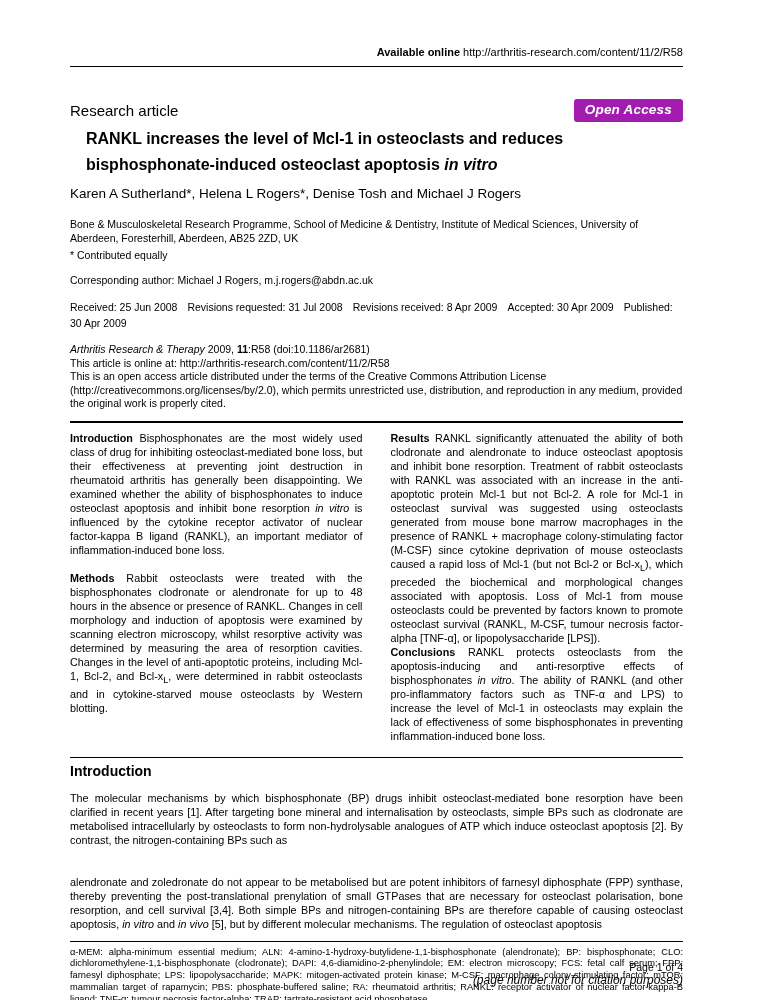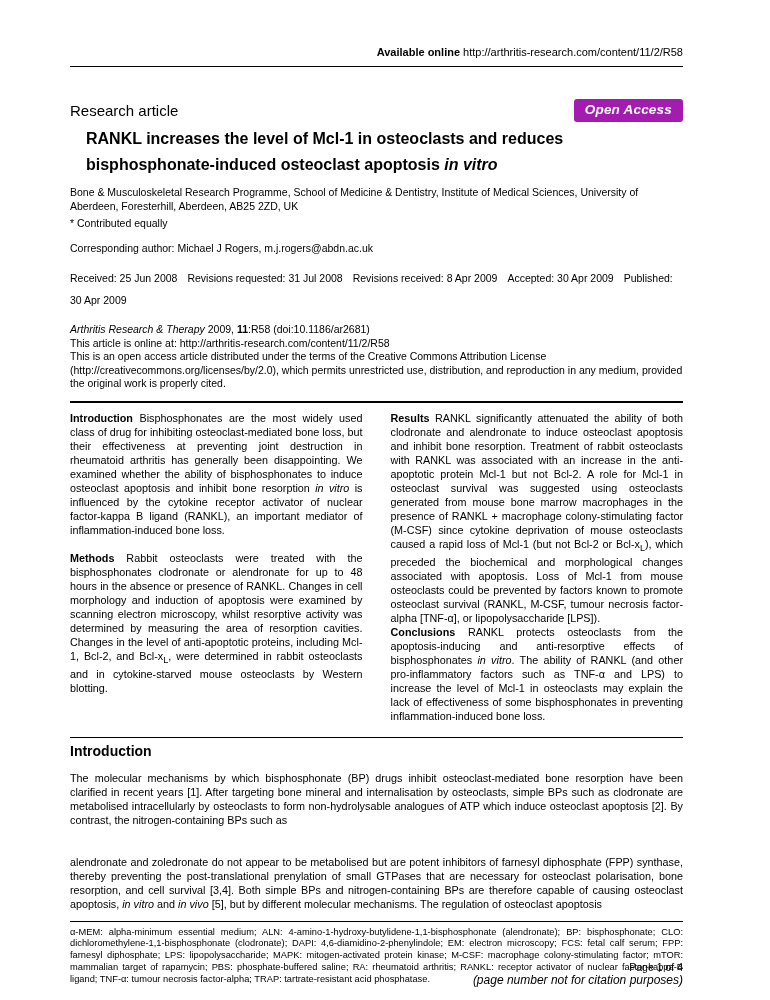--- a/index.html
+++ b/index.html
@@ -20,21 +20,21 @@
   .oa-badge {
     background: #a21caf; color: #fff; font-weight: bold; font-style: italic;
     font-size: 13.5px; padding: 3px 11px 5px 11px; border-radius: 3px; letter-spacing: .2px;
   }
   h1.title { font-size: 16px; line-height: 26px; font-weight: bold; margin: 4px 0 8px 16px; }
   .authors { font-size: 13.5px; line-height: 16px; margin-bottom: 16px; }
 
   .affiliation { font-size: 10.5px; line-height: 13.5px; margin-bottom: 4px; max-width: 630px; }
   .contributed { font-size: 10.5px; line-height: 13px; margin-bottom: 12px; }
   .corresponding { font-size: 10.5px; line-height: 13px; margin-bottom: 12px; }
-  .history { font-size: 10.5px; line-height: 22px; margin-bottom: 12px; }
+  .history { font-size: 10.5px; line-height: 16px; margin-bottom: 12px; }
   .history span { margin-right: 10px; }
   .citation { font-size: 10.5px; line-height: 13.5px; }
   .citation p { margin: 0; }
 
   .section-rule { margin-top: 10px; }
   h2.section-heading { font-size: 14px; line-height: 17px; font-weight: bold; margin: 0; padding: 5px 0 5px 0; }
 
   .twocol { display: flex; gap: 28px; padding-top: 8px; }
   .col { flex: 1 1 0; font-size: 10.8px; line-height: 14px; text-align: justify; }
   .col p { margin: 0; }
@@ -64,20 +64,21 @@
   </div>
   <hr class="rule header-rule">
 
   <div class="masthead-row">
     <span class="article-type">Research article</span>
     <span class="oa-badge">Open Access</span>
   </div>
 
   <h1 class="title"><span>RANKL increases the level of Mcl-1 in osteoclasts and reduces bisphosphonate-induced osteoclast apoptosis</span> <i>in vitro</i></h1>
 
+  <div class="authors">Karen A Sutherland*, Helena L Rogers*, Denise Tosh and Michael J Rogers</div>
 
   <div class="affiliation">Bone &amp; Musculoskeletal Research Programme, School of Medicine &amp; Dentistry, Institute of Medical Sciences, University of Aberdeen, Foresterhill, Aberdeen, AB25 2ZD, UK</div>
   <div class="contributed">* Contributed equally</div>
 
   <div class="corresponding"><span>Corresponding author: </span><span>Michael J Rogers, </span><span>m.j.rogers@abdn.ac.uk</span></div>
 
   <div class="history">
     <span>Received: 25 Jun 2008</span><span>Revisions requested: 31 Jul 2008</span><span>Revisions received: 8 Apr 2009</span><span>Accepted: 30 Apr 2009</span><span>Published: 30 Apr 2009</span>
   </div>
 

